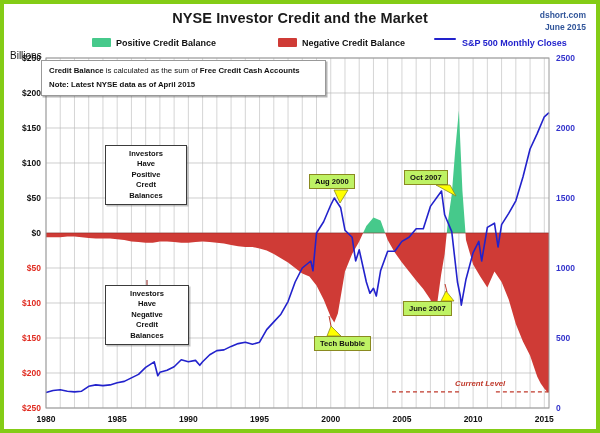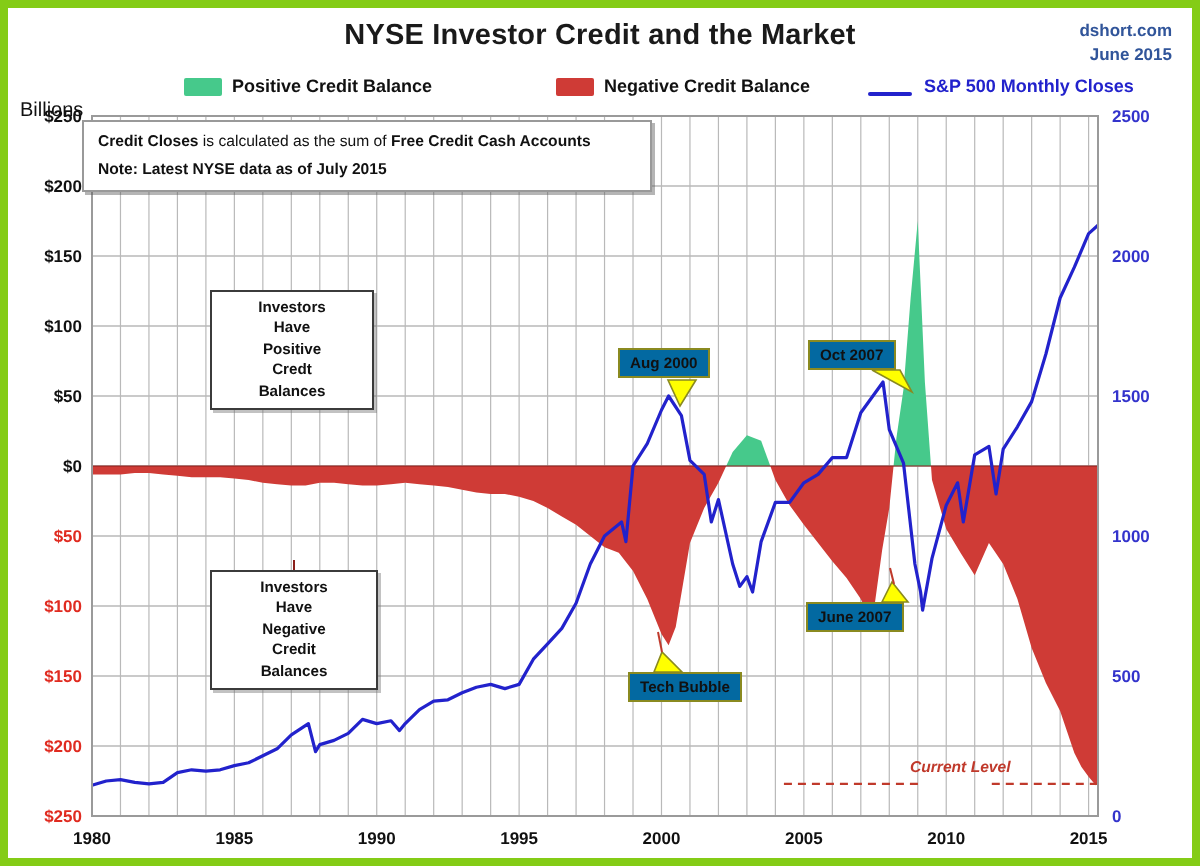--- a/index.html
+++ b/index.html
@@ -46,21 +46,21 @@
   }
   
   .legend {
     position: absolute;
     left: 62px; top: 33px;
     width: 478px; height: 16px;
   }
   .legend-item {
     position: absolute;
     display: flex;
-    align-items: flex-end;
+    align-items: flex-start;
     gap: 5px;
     font-size: 9px;
     font-weight: bold;
     white-space: nowrap;
   }
   .legend-item.pos  { left: 26px;  top: 1px; color: #111; }
   .legend-item.neg  { left: 200px; top: 1px; color: #111; padding-left: 12px; }
   .legend-item.line { left: 368px; top: 1px; color: #2222cc; }
   .swatch { width: 19px; height: 9px; border-radius: 1px; display: inline-block; }
   .swatch.green { background: #46c98b; }
@@ -109,21 +109,21 @@
     text-align: center;
     line-height: 1.38;
     padding: 3px 20px;
     box-sizing: border-box;
   }
   #callout-positive { left: 101px; top: 141px; width: 82px; }
   #callout-negative { left: 101px; top: 281px; width: 84px; }
   
   .callout-yellow {
     position: absolute;
-    background: #0369a1;
+    background: #bef264;
     border: 1px solid #8a8a20;
     font-size: 7.6px;
     font-weight: bold;
     color: #111;
     text-align: center;
     padding: 2px 5px;
     box-sizing: border-box;
     white-space: nowrap;
     line-height: 1.25;
   }
@@ -276,23 +276,23 @@
         <polygon points="437,297 450,297 442,287" fill="#ffff00" stroke="#8a8a20" stroke-width="0.8"></polygon>
         <line x1="327" y1="322" x2="325" y2="312" stroke="#c0392b" stroke-width="1"></line>
         <line x1="443" y1="288" x2="441" y2="280" stroke="#c0392b" stroke-width="1"></line>
         <line x1="142" y1="182" x2="142" y2="190" stroke="#2a8f5a" stroke-width="1"></line>
         <line x1="143" y1="276" x2="143" y2="281" stroke="#8a1f1a" stroke-width="1"></line>
       </g>
     </svg>
 
   <div class="note-box">
     <div>
-      <b>Credit Closes</b><span> is calculated as the sum of </span><b>Free Credit Cash Accounts</b>
+      <b>Credit Balance</b><span> is calculated as the sum of </span><b>Free Credit Cash Accounts</b>
     </div>
-    <div class="note-line3">Note: Latest NYSE data as of July 2015</div>
+    <div class="note-line3">Note: Latest NYSE data as of April 2015</div>
   </div>
 
   <div class="callout-white" id="callout-positive">
     <span id="txt-pos-box">Investors Have<br>Positive<br>Credt Balances</span>
   </div>
   <div class="callout-white" id="callout-negative">
     <span id="txt-neg-box">Investors Have<br>Negative<br>Credit Balances</span>
   </div>
 
   <div class="callout-yellow" id="callout-aug2000">Aug 2000</div>

